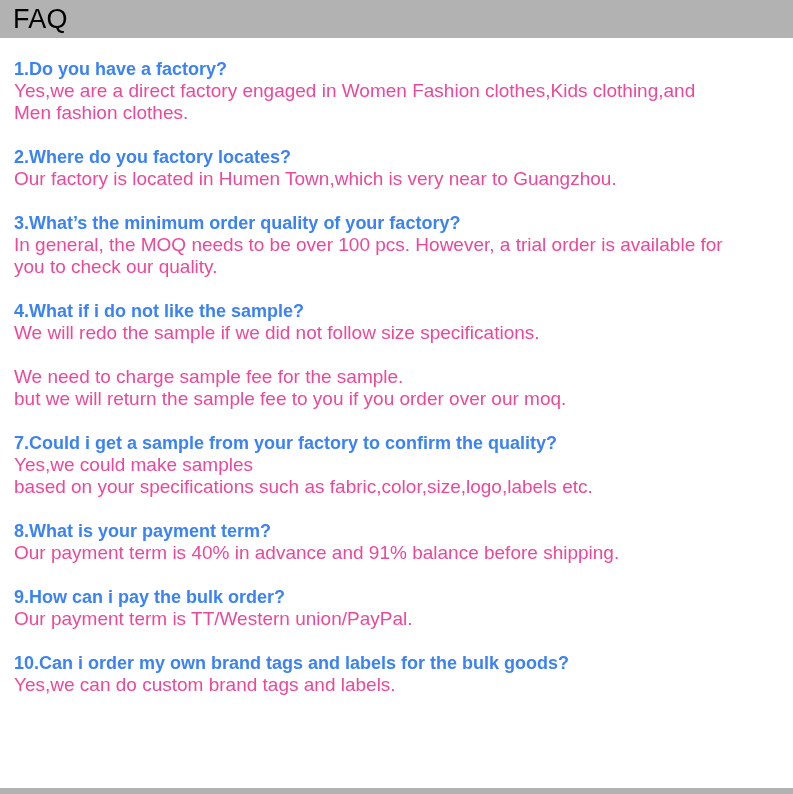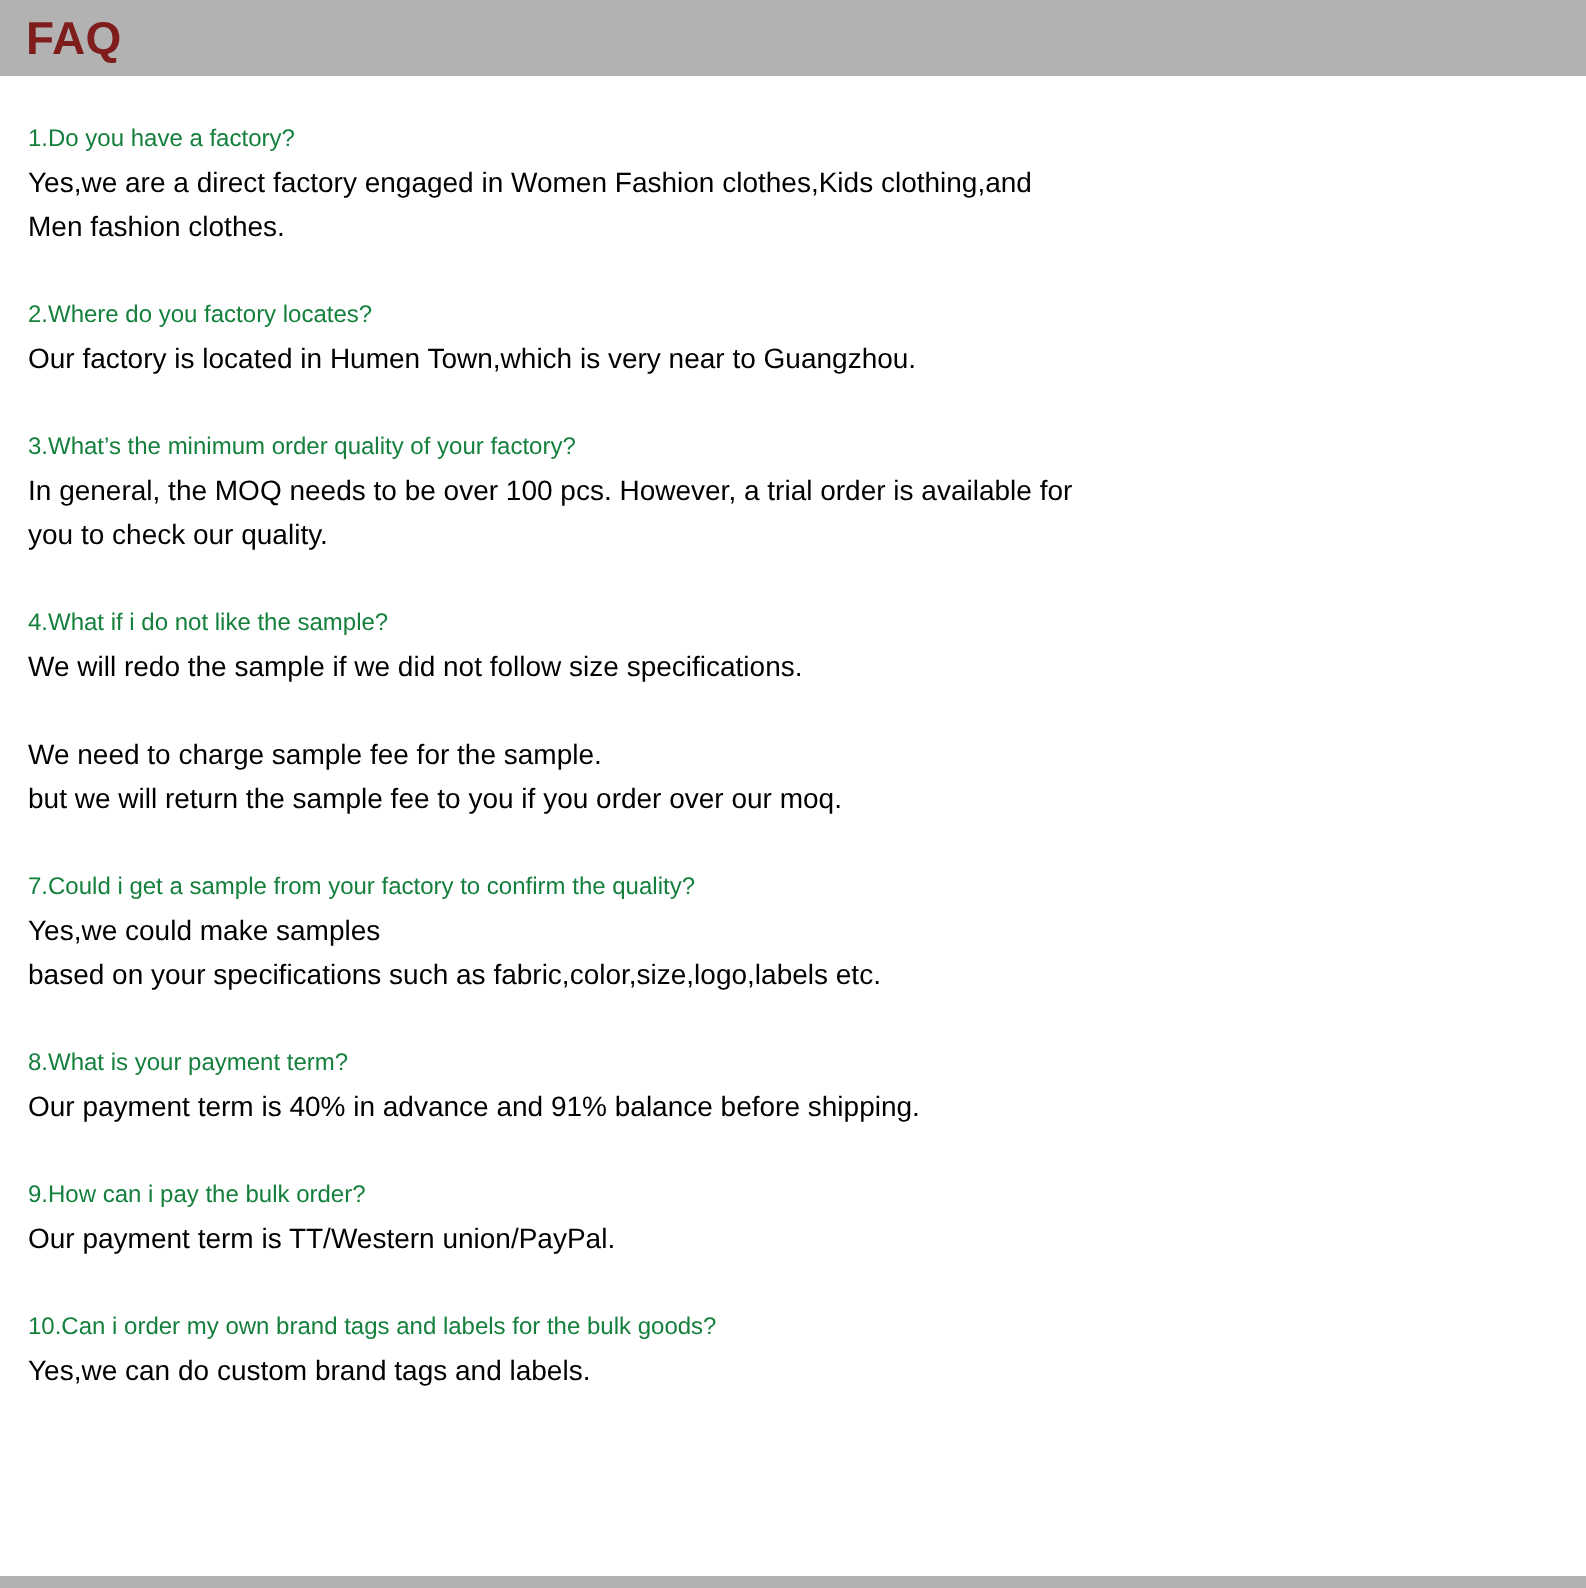--- a/index.html
+++ b/index.html
@@ -17,40 +17,40 @@
     }
     .header-bar {
       background: #b2b2b2;
       height: 38px;
       display: flex;
       align-items: center;
       padding-left: 13px;
       box-sizing: border-box;
     }
     .header-title {
-      font-size: 23px;
-      color: #7f1d1d;
-      font-weight: 700;
+      font-size: 27px;
+      color: #000000;
+      font-weight: 400;
       letter-spacing: 0.2px;
     }
     .faq-list {
       padding: 20px 10px 0 14px;
     }
     .faq-item {
       margin-bottom: 22px;
     }
     .faq-question {
-      font-weight: normal;
-      font-size: 12px;
-      color: #15803d;
+      font-weight: bold;
+      font-size: 18px;
+      color: #3b82f6;
       line-height: 22px;
     }
     .faq-answer-line {
-      font-size: 14px;
-      color: #000000;
+      font-size: 19px;
+      color: #ec4899;
       line-height: 22px;
     }
     .footer-bar {
       position: absolute;
       left: 0;
       right: 0;
       bottom: 0;
       height: 6px;
       background: #b2b2b2;
     }

